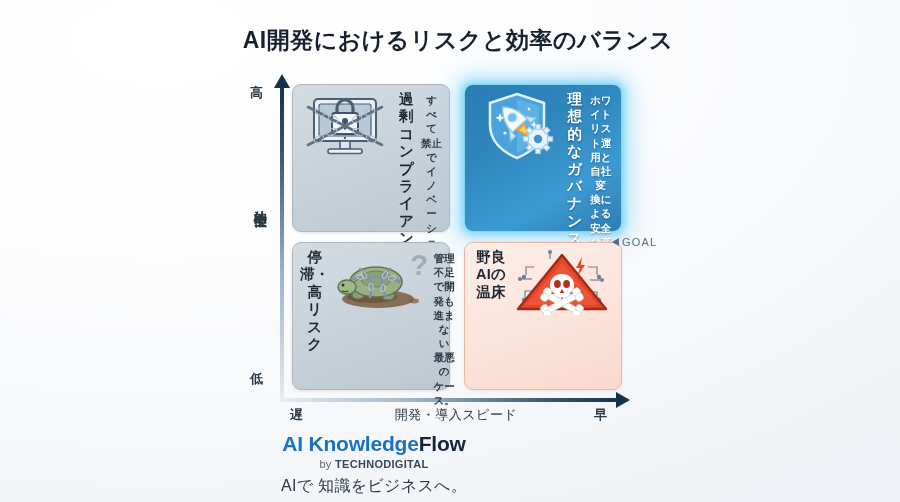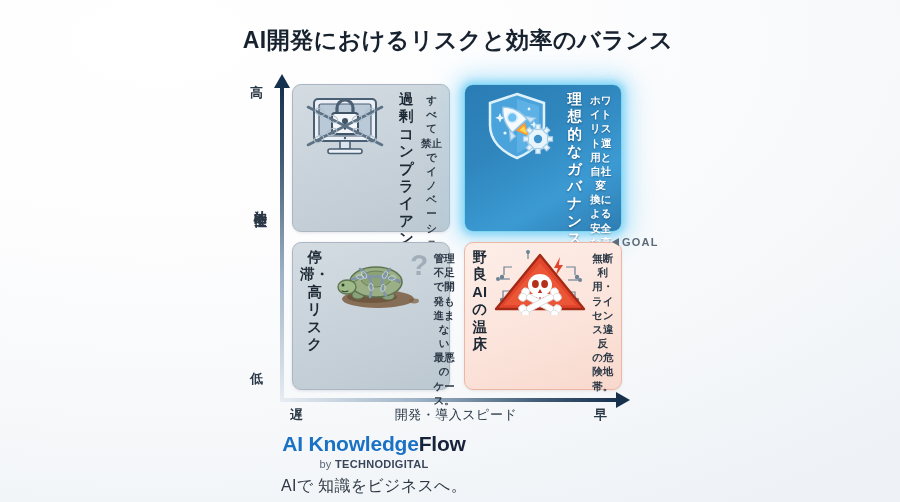--- a/index.html
+++ b/index.html
@@ -196,21 +196,21 @@
 
   
   .goal {
     position: absolute;
     left: 612px;
     top: 236px;
     display: flex;
     align-items: center;
     gap: 3px;
     font-size: 11px;
-    font-weight: bold;
+    font-weight: normal;
     letter-spacing: 1.2px;
     color: #5e6b78;
   }
   .goal-arrow {
     width: 0; height: 0;
     border-top: 4.5px solid transparent;
     border-bottom: 4.5px solid transparent;
     border-right: 7px solid #5e6b78;
   }
 
@@ -444,24 +444,20 @@
             <g transform="rotate(-28 52 54)">
               <rect x="34" y="51" width="36" height="6" rx="3"></rect>
               <circle cx="34" cy="51" r="4"></circle>
                 <circle cx="34" cy="57" r="4"></circle>
               <circle cx="70" cy="51" r="4"></circle>
                 <circle cx="70" cy="57" r="4"></circle>
             </g>
           </g>
         </svg>
       </div>
-      <div class="cell-desc">
-        <span>無断利用・ライセンス違反</span><br>
-        <span>の危険地帯。</span>
-      </div>
     </div>
 
   </div>
 </div>
 
 <div class="goal">
   <span class="goal-arrow"></span>
   <span>GOAL</span>
 </div>
 

